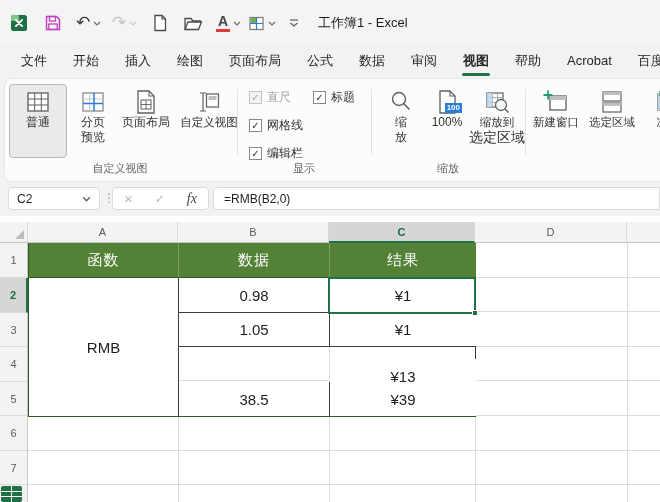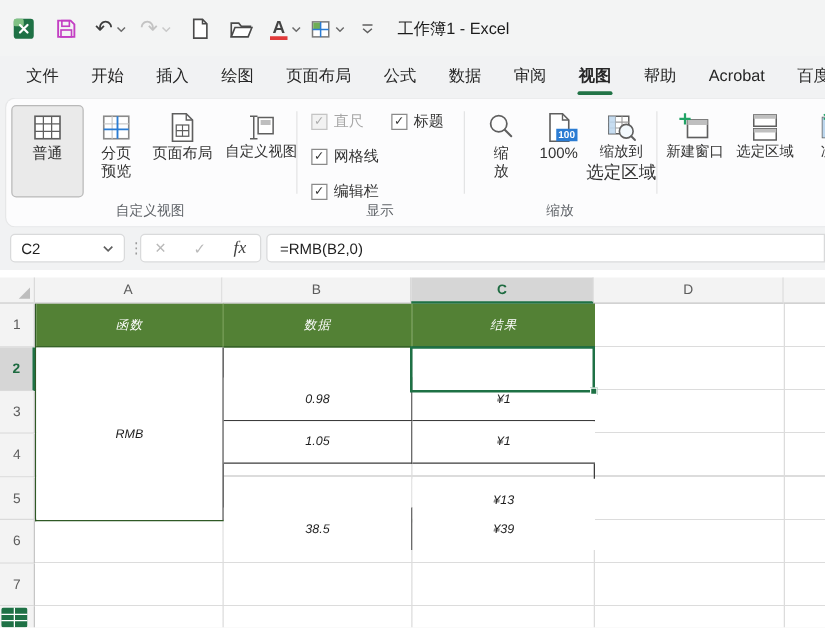--- a/index.html
+++ b/index.html
@@ -59,23 +59,23 @@
   .rowhead.sel { background:#D6D6D6; border-right:2px solid #1E7145; color:#1E6B41; font-weight:bold; }
   #vlines { position:absolute; left:0; top:27px; width:660px; bottom:0;
     background-image:linear-gradient(#DCDCDC,#DCDCDC),linear-gradient(#DCDCDC,#DCDCDC),linear-gradient(#DCDCDC,#DCDCDC),linear-gradient(#DCDCDC,#DCDCDC);
     background-size:1px 100%; background-repeat:no-repeat;
     background-position:178px 0,329px 0,475px 0,627px 0; }
   #hlines { position:absolute; left:28px; top:27px; right:0; bottom:0;
     background:repeating-linear-gradient(to bottom, transparent 0 33.6px, #DCDCDC 33.6px 34.6px); }
 
   
   #tablewrap { position:absolute; left:28px; top:27px; width:448px; height:174px; border-left:1px solid #2F5925; border-bottom:2px solid #2F5925; border-right:1px solid #3c3c3c; }
-  .tcell { position:absolute; display:flex; align-items:center; justify-content:center; font-size:10px; cursor:cell;font-style:italic; }
+  .tcell { position:absolute; display:flex; align-items:center; justify-content:center; font-size:15px; cursor:cell; }
   .greenhead { background:#538135; color:#FFFFFF; border-right:1px solid #79A058; border-bottom:1px solid #2F5925; font-weight:500; letter-spacing:1px; }
-  .datacell { background:#fff; color:#1f1f1f; border-right:1px solid #3c3c3c; border-bottom:1px solid #3c3c3c;margin-top:24px; }
+  .datacell { background:#fff; color:#1f1f1f; border-right:1px solid #3c3c3c; border-bottom:1px solid #3c3c3c; }
   .noright { border-right:none; }
   .nobottom { border-bottom:none; }
   #mergedA { background:#fff; color:#1f1f1f; border-right:1px solid #3c3c3c; }
 
   
   #selbox { position:absolute; left:328px; top:61px; width:148px; height:37px; border:2px solid #1E7145; pointer-events:none; }
   #fillhandle { position:absolute; right:-4px; bottom:-4px; width:6px; height:6px; background:#1E7145; border:1px solid #fff; pointer-events:auto; cursor:crosshair; }
 
   
   #sheeticon { position:absolute; left:1px; top:486px; width:21px; height:16px; background:#1E7145; border-radius:2px; cursor:pointer;

